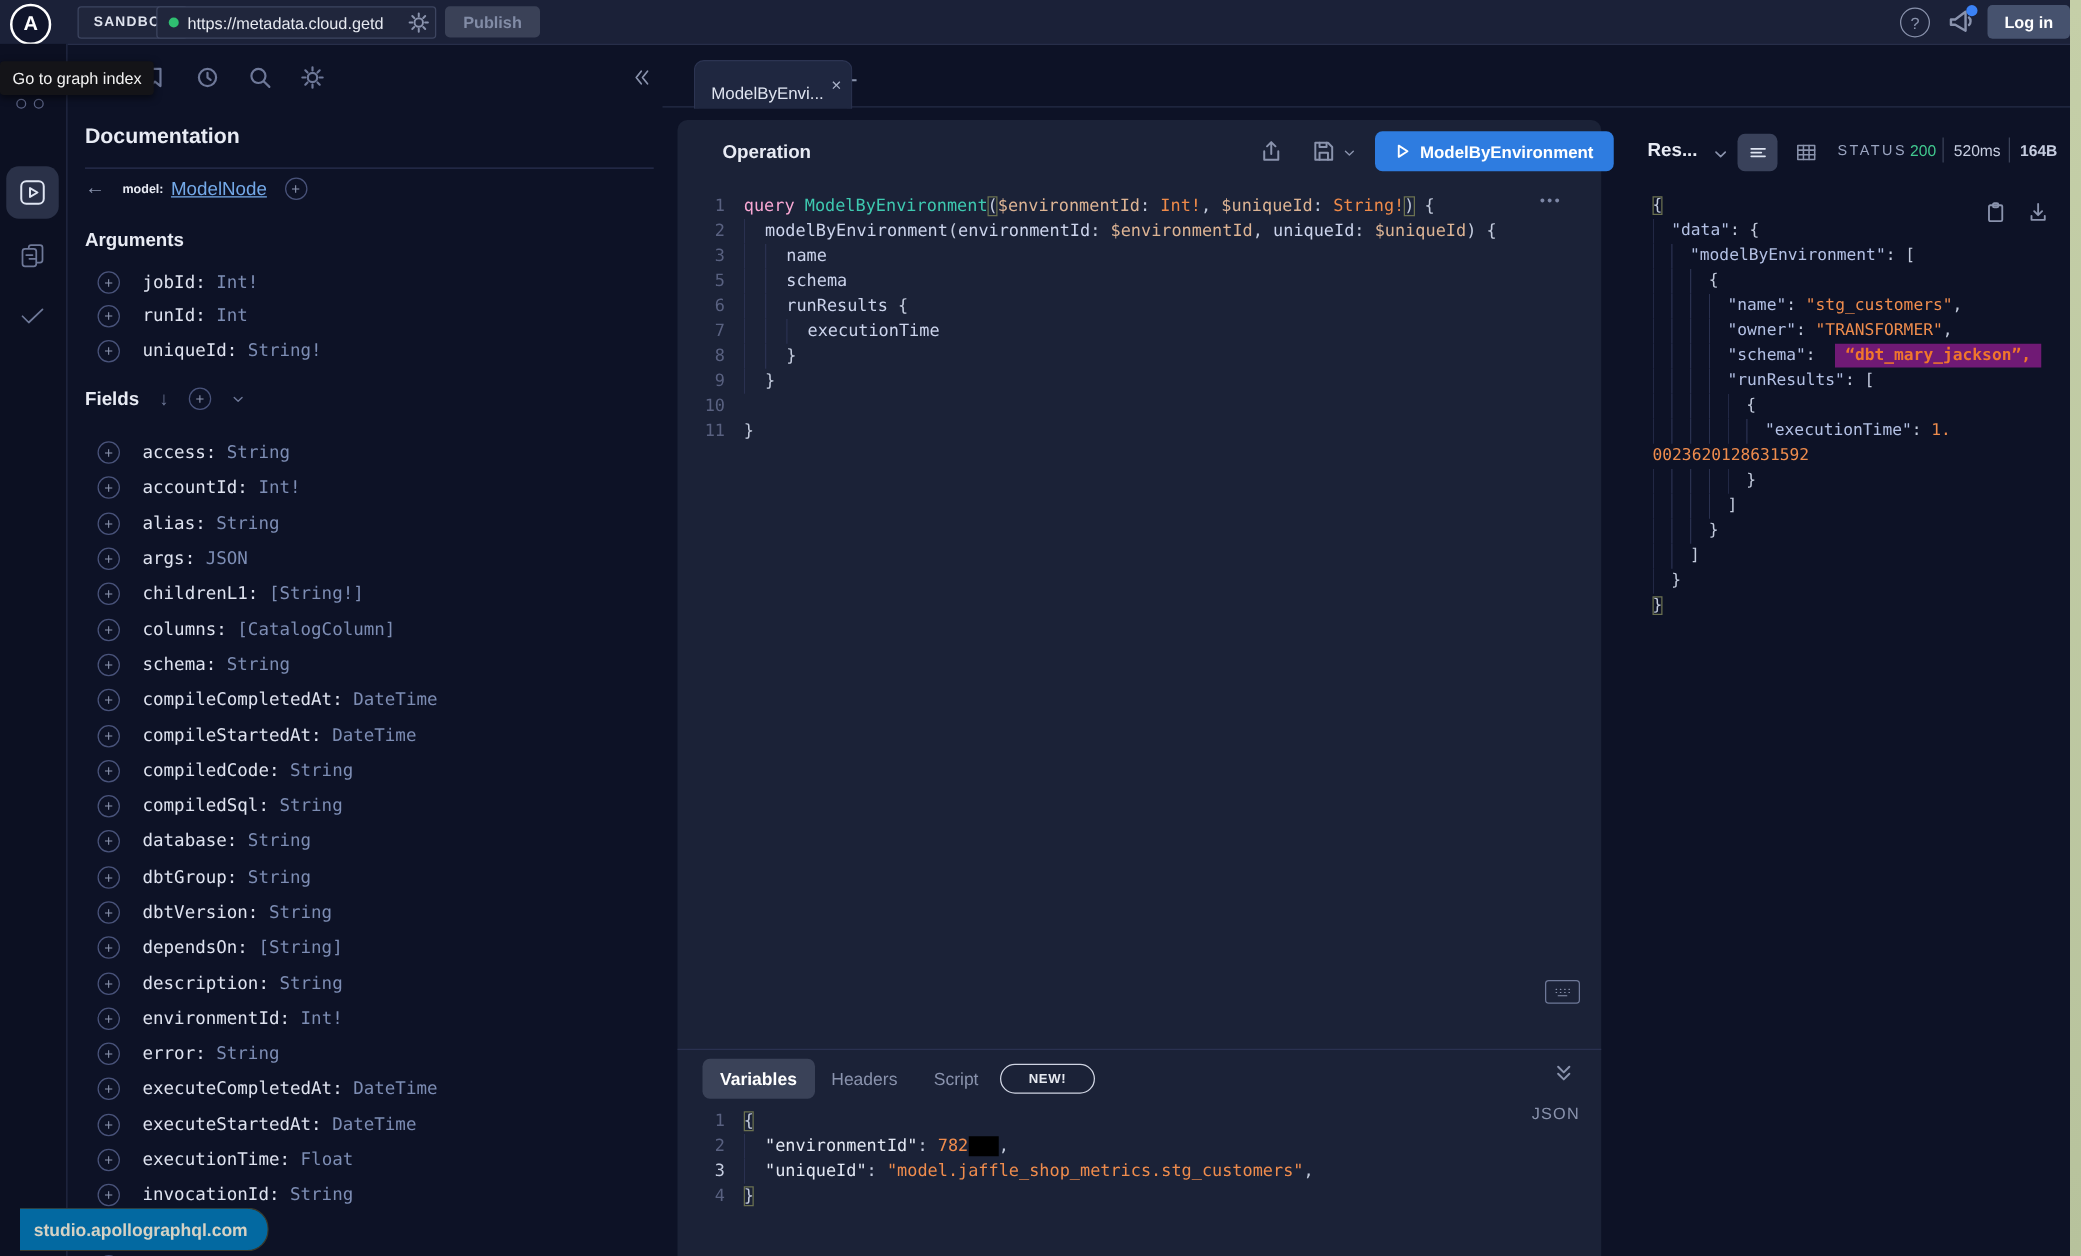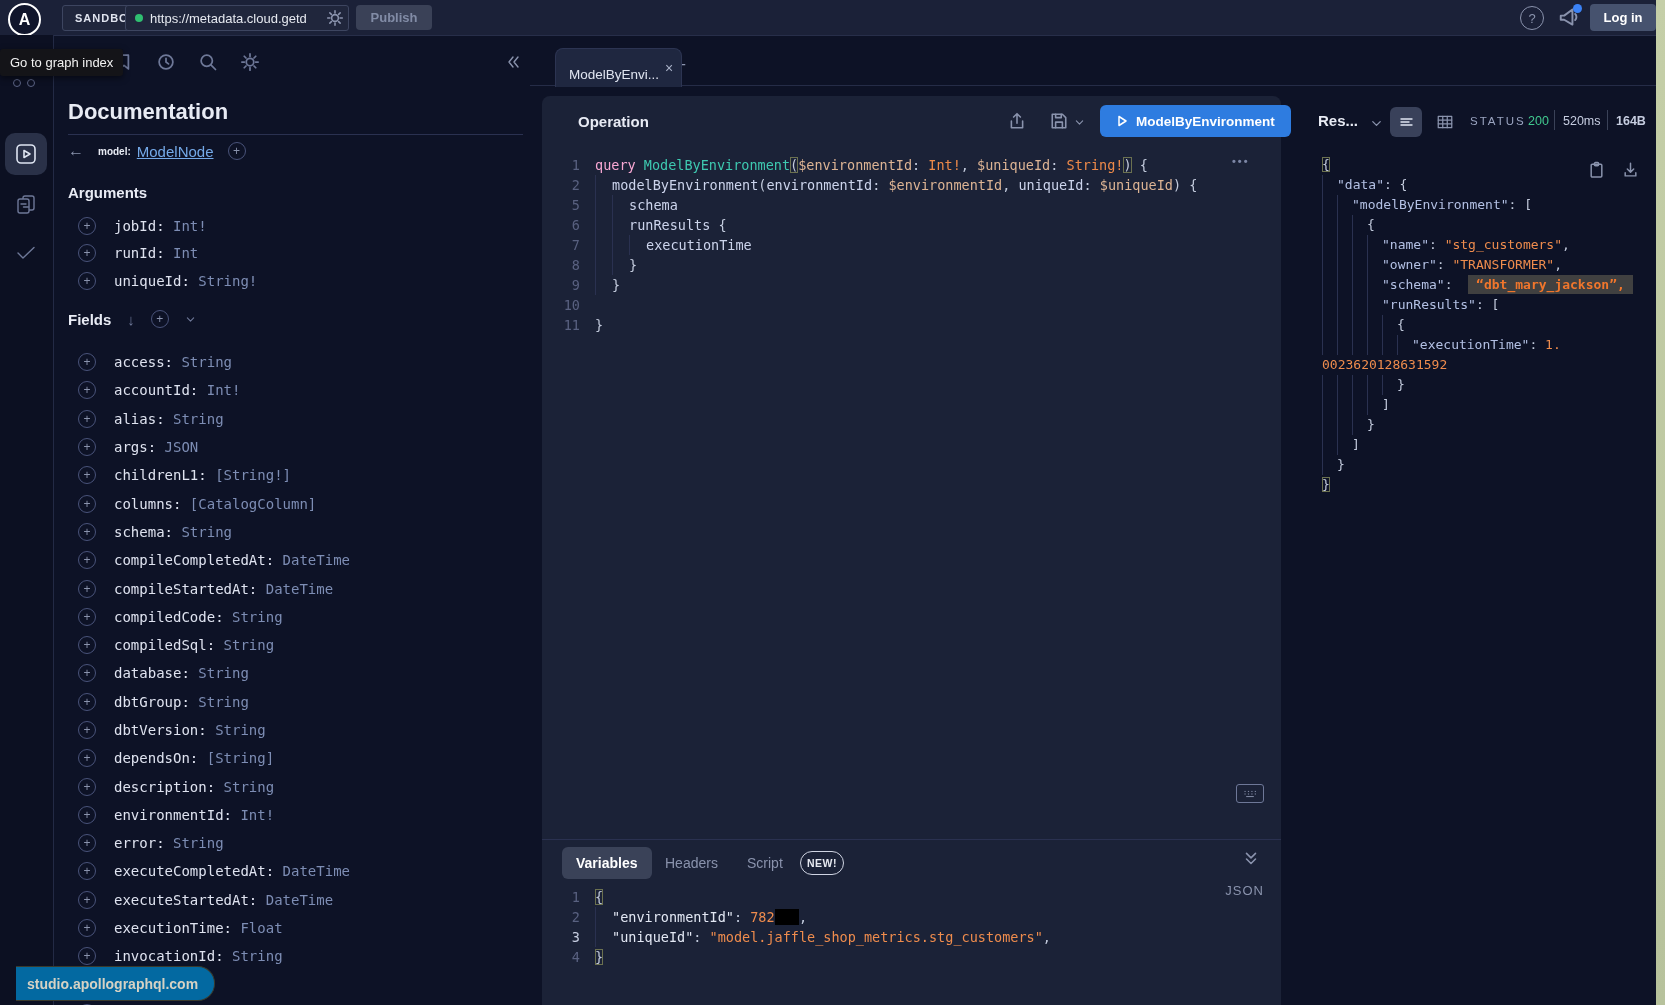--- a/index.html
+++ b/index.html
@@ -31,21 +31,21 @@
 
   
   .rail{left:0;top:35px;width:53px;height:970px;background:#0c1022;border-right:1px solid #232a45;}
   .rail-sel{left:5px;top:98px;width:42px;height:42px;background:#2a3148;border-radius:10px;}
   .tooltip{left:0;top:49px;height:27px;padding:0 10px;background:#141418;border-radius:3px;z-index:50;
         display:flex;align-items:center;font-size:13px;color:#f2f2f2;box-shadow:0 2px 6px rgba(0,0,0,.5);}
   .statusbar{left:16px;top:966px;height:33px;padding:0 16px 0 11px;background:#0369a1;border:1px solid #3a3a2c;border-left:none;
         border-radius:0 17px 17px 0;display:flex;align-items:center;font-size:14px;font-weight:bold;color:#d6d2c4;z-index:50;text-align:center;}
 
   
-  .doc-title{left:68px;top:99px;font-size:22px;font-weight:bold;}
+  .doc-title{left:68px;top:99px;font-size:17px;font-weight:bold;}
   .doc-hr{left:68px;top:134px;width:455px;height:1px;background:#2a3150;}
   .sec-title{font-size:15px;font-weight:bold;}
   .mono{font-family:"DejaVu Sans Mono",monospace;}
   .plus-circle{width:16px;height:16px;border:1px solid #49537a;border-radius:50%;flex:0 0 auto;
         display:flex;align-items:center;justify-content:center;color:#8a93ad;font-size:12px;line-height:1;}
   .row-list{display:flex;flex-direction:column;}
   .f-row{display:flex;align-items:center;padding-left:10px;}
   .f-name{margin-left:18px;font-size:14px;color:#dfe3f0;}
   .f-type{font-size:14px;color:#7d8db4;white-space:pre;}
   .model-type{color:#74a9e8;}
@@ -75,34 +75,34 @@
   #resp-code .ind{width:15px;}
   .tk-kw{color:#f9a8d4;}
   .tk-op{color:#3ec9b0;}
   .tk-vr{color:#ddb494;}
   .tk-ty{color:#ef8a49;}
   .tk-pu{color:#c3cbdd;}
   .tk-fl{color:#ccd4ec;}
   .tk-st,.tk-nm{color:#ef8c4d;}
   .tk-bm{color:#c3cbdd;outline:1px solid #6b7150;outline-offset:-1px;}
   .tk-rd{background:#000;}
-  .tk-hl{background:#404040;color:#f0762c;font-weight:bold;padding:2px 8px;}
+  .tk-hl{background:#701a75;color:#f0762c;font-weight:bold;padding:2px 8px;}
   #var-code .tk-ky{color:#e3e8f4;}
   #resp-code .tk-ky{color:#b3c0e4;}
 
   
   .kbd-btn{left:1236px;top:784px;width:26px;height:17px;border:1px solid #6e7898;border-radius:3px;
         display:flex;align-items:center;justify-content:center;}
 
   
   .vdivider{left:542px;top:839px;width:739px;height:1px;background:#2a3150;}
   .vtab-active{left:562px;top:847px;height:32px;padding:0 14px;background:#3a4258;border-radius:6px;
         display:flex;align-items:center;font-size:14px;font-weight:bold;color:#fff;}
   .vtab{top:855px;font-size:14px;color:#8a93ad;}
-  .newbadge{left:800px;top:851px;height:22px;padding:0 6px;border:1px solid #cfd4e2;border-radius:12px;
+  .newbadge{left:800px;top:851px;height:22px;padding:0 22px;border:1px solid #cfd4e2;border-radius:12px;
         display:flex;align-items:center;font-size:10.5px;font-weight:bold;letter-spacing:.5px;color:#e6e9f0;justify-content:center;}
   .jsonlbl{left:1216px;top:883px;width:48px;text-align:right;font-size:13px;color:#8a93ad;letter-spacing:1px;}
 
   
   .resp-title{left:1318px;top:112px;font-size:15px;font-weight:bold;}
   .toggle-sel{left:1390px;top:107px;width:32px;height:30px;background:#39415a;border-radius:6px;
         display:flex;align-items:center;justify-content:center;}
   .stat-lbl{left:1470px;top:115px;font-size:11.5px;letter-spacing:2px;color:#9aa4c0;}
   .stat-200{left:1528px;top:114px;font-size:12.5px;color:#41c98f;}
   .stat-sep{top:110px;width:1px;height:20px;background:#3a4258;}
@@ -399,20 +399,21 @@
       <path d="M3 1.5v9l7-4.5z"></path>
     </svg>
   <span>ModelByEnvironment</span>
 </button>
 
 <div class="i dots">•••</div>
 
 <div class="i code" id="op-code" style="left:552px;top:155px;">
     <div class="cl"><span class="ln">1</span><span class="lc"><span class="tk-kw">query </span><span class="tk-op">ModelByEnvironment</span><span class="tk-bm">(</span><span class="tk-vr">$environmentId</span><span class="tk-pu">: </span><span class="tk-ty">Int!</span><span class="tk-pu">, </span><span class="tk-vr">$uniqueId</span><span class="tk-pu">: </span><span class="tk-ty">String!</span><span class="tk-bm">)</span><span class="tk-pu"> {</span></span></div>
     <div class="cl"><span class="ln">2</span><span class="lc"><span class="ind"></span><span class="tk-fl">modelByEnvironment</span><span class="tk-pu">(</span><span class="tk-fl">environmentId</span><span class="tk-pu">: </span><span class="tk-vr">$environmentId</span><span class="tk-pu">, </span><span class="tk-fl">uniqueId</span><span class="tk-pu">: </span><span class="tk-vr">$uniqueId</span><span class="tk-pu">) {</span></span></div>
+    <div class="cl"><span class="ln">3</span><span class="lc"><span class="ind"></span><span class="ind"></span><span class="tk-fl">name</span></span></div>
     <div class="cl"><span class="ln">5</span><span class="lc"><span class="ind"></span><span class="ind"></span><span class="tk-fl">schema</span></span></div>
     <div class="cl"><span class="ln">6</span><span class="lc"><span class="ind"></span><span class="ind"></span><span class="tk-fl">runResults</span><span class="tk-pu"> {</span></span></div>
     <div class="cl"><span class="ln">7</span><span class="lc"><span class="ind"></span><span class="ind"></span><span class="ind"></span><span class="tk-fl">executionTime</span></span></div>
     <div class="cl"><span class="ln">8</span><span class="lc"><span class="ind"></span><span class="ind"></span><span class="tk-pu">}</span></span></div>
     <div class="cl"><span class="ln">9</span><span class="lc"><span class="ind"></span><span class="tk-pu">}</span></span></div>
     <div class="cl"><span class="ln">10</span><span class="lc"></span></div>
     <div class="cl"><span class="ln">11</span><span class="lc"><span class="tk-pu">}</span></span></div>
   </div>
 
 <div class="i kbd-btn">

